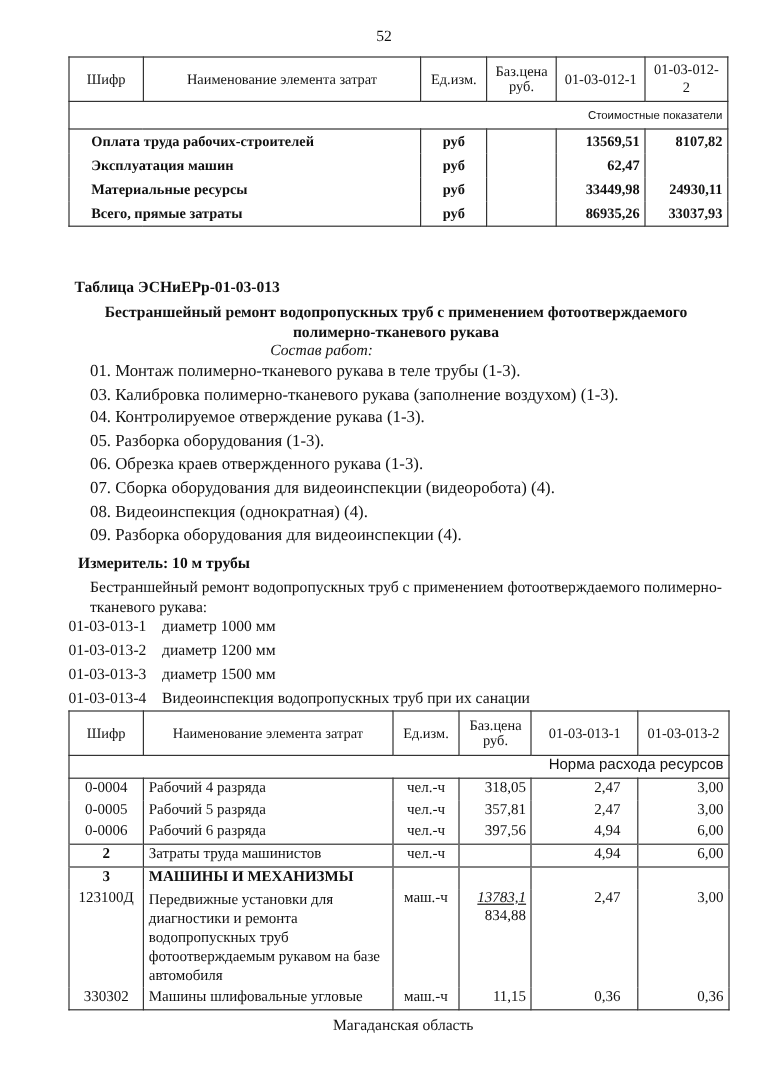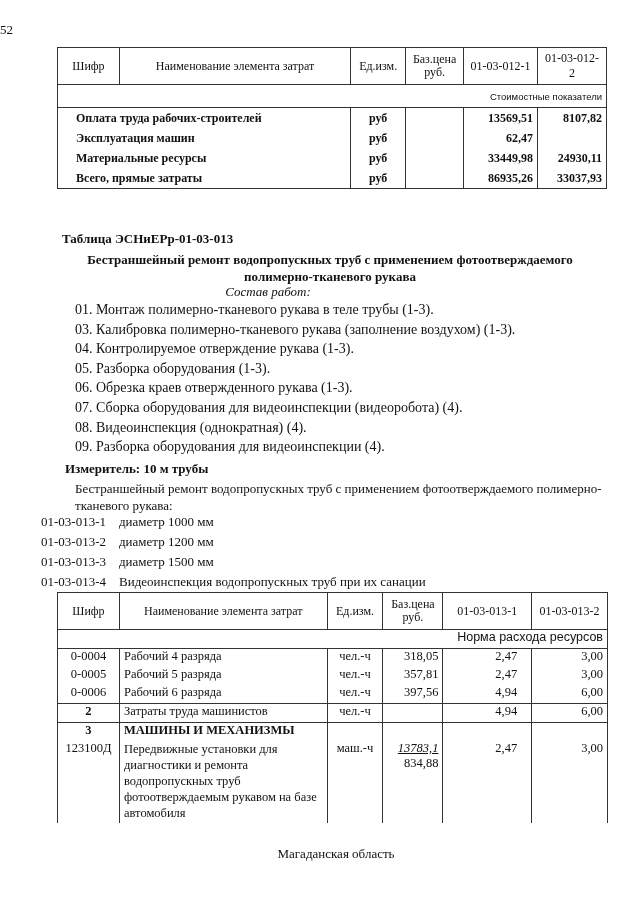--- a/index.html
+++ b/index.html
@@ -1,36 +1,36 @@
 <!DOCTYPE html>
 <html><head>
 <meta charset="utf-8">
 <style>
   html, body { margin:0; padding:0; background:#ffffff; }
   body { width:640px; height:905px; position:relative; overflow:hidden;
          font-family:"Liberation Serif", serif; color:#111; }
-  .page-num { position:absolute; top:22px; left:0; width:640px; text-align:left; font-size:13px; }
+  .page-num { position:absolute; top:22px; left:0; width:640px; text-align:center; font-size:13px; }
   table { border-collapse:collapse; position:absolute; }
   td, th { padding:0 4px; font-size:12px; font-weight:normal; }
   .t1 { left:57px; top:47px; width:550px; }
   .t1 td, .t1 th { border-left:1px solid #333; border-right:1px solid #333; }
   .t1 thead th { border:1px solid #333; height:36px; text-align:center; }
   .sub td { border:1px solid #333; height:22px; text-align:right; font-family:"Liberation Sans", sans-serif; font-size:9.5px; }
   .t1 tbody.rows td { height:20px; font-weight:bold; font-size:12px; }
   .t1 tbody.rows tr:last-child td { border-bottom:1px solid #333; }
   .num { text-align:right; }
   .ctr { text-align:center; }
   .lead { padding-left:18px; }
   .cap { position:absolute; left:62px; top:231px; font-size:13px; font-weight:bold; }
   .title { position:absolute; left:60px; top:251px; width:540px; text-align:center; font-size:13px; font-weight:bold; line-height:17px; }
   .sostav { position:absolute; left:0; top:284px; width:536px; text-align:center; font-size:13px; font-style:italic; }
   .works { position:absolute; left:75px; top:300px; margin:0; padding:0; list-style:none; font-size:14px; line-height:19.6px; }
   .izm { position:absolute; left:65px; top:461px; font-size:13px; font-weight:bold; }
   .desc { position:absolute; left:75px; top:480px; width:530px; font-size:13px; line-height:17px; }
-  .variants { position:absolute; left:41px; top:512px; margin:0; padding:0; list-style:none; font-size:13px; line-height:20px; }
+  .variants { position:absolute; left:57px; top:512px; margin:0; padding:0; list-style:none; font-size:13px; line-height:20px; }
   .variants .code { display:inline-block; width:78px; }
   .t2 { left:57px; top:592px; width:551px; }
   .t2 th, .t2 td { border-left:1px solid #333; border-right:1px solid #333; }
   .t2 thead th { border:1px solid #333; height:36px; text-align:center; }
   .t2 td { font-size:12.5px; height:18px; vertical-align:top; }
   .t2 .grp td { border-top:1px solid #333; }
   .bold { font-weight:bold; font-size:14px; }
   .frac { display:inline-block; text-align:right; }
   .frac .top { text-decoration:underline;font-style:italic; }
   .t2 tr.last td { border-bottom:1px solid #333; }
@@ -194,16 +194,24 @@
       <td class="ctr">маш.-ч</td>
       <td class="num">
         <span class="frac">
           <span class="top">13783,1</span><br>
           <span>834,88</span>
         </span>
       </td>
       <td class="num" style="padding-right:14px">2,47</td>
       <td class="num">3,00</td>
     </tr>
+    <tr class="last">
+      <td class="ctr">330302</td>
+      <td>Машины шлифовальные угловые</td>
+      <td class="ctr">маш.-ч</td>
+      <td class="num">11,15</td>
+      <td class="num" style="padding-right:14px">0,36</td>
+      <td class="num">0,36</td>
+    </tr>
   </tbody>
 </table>
 
 <div class="footer">Магаданская область</div>
 
 </body></html>

